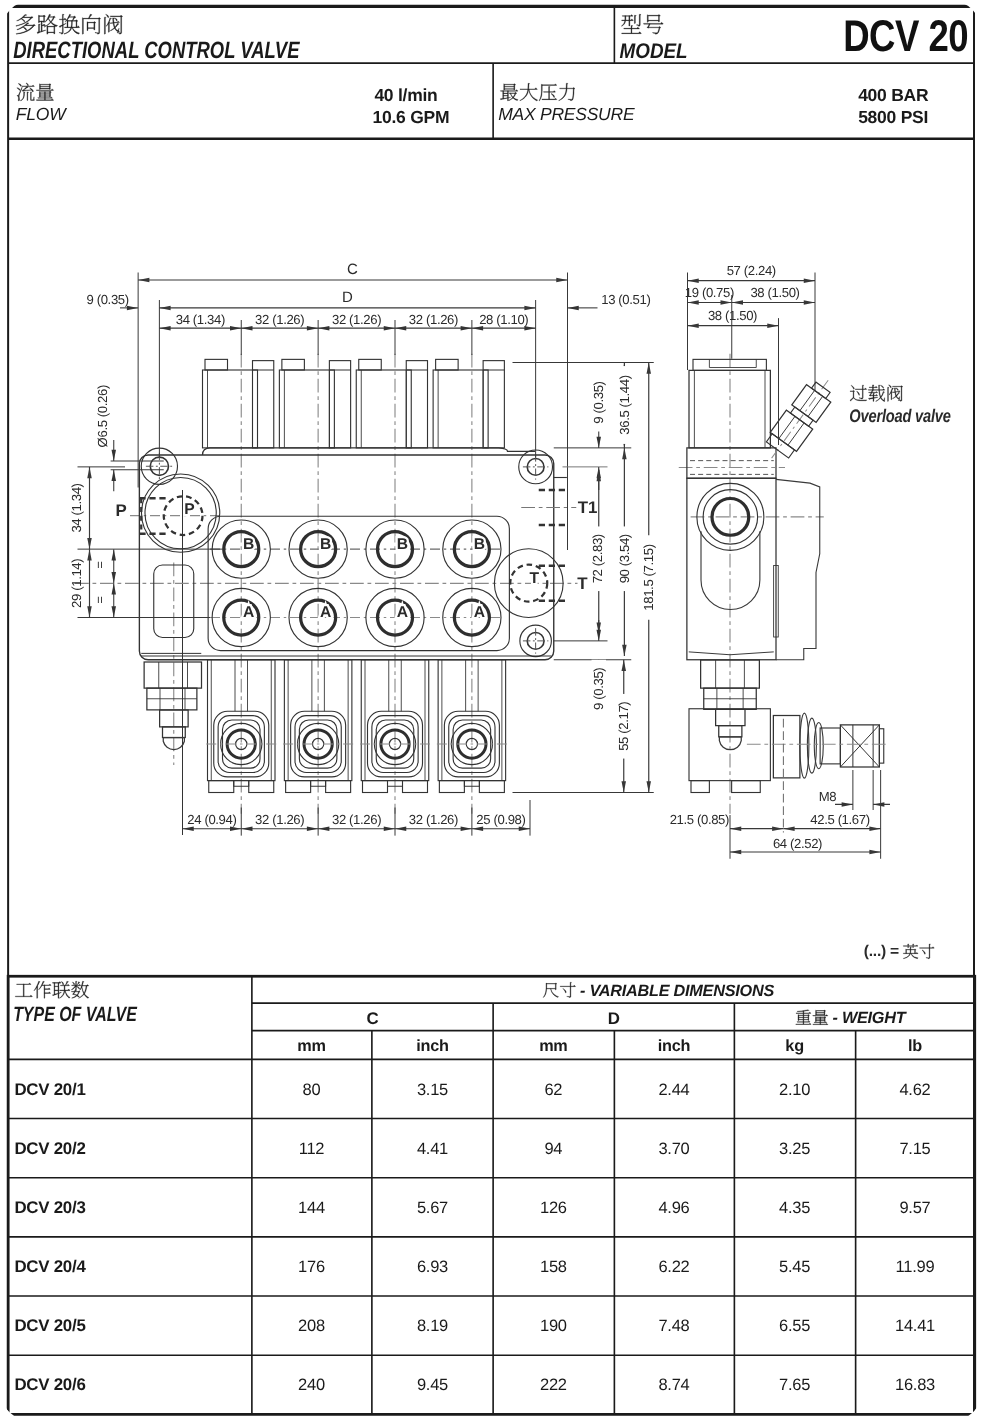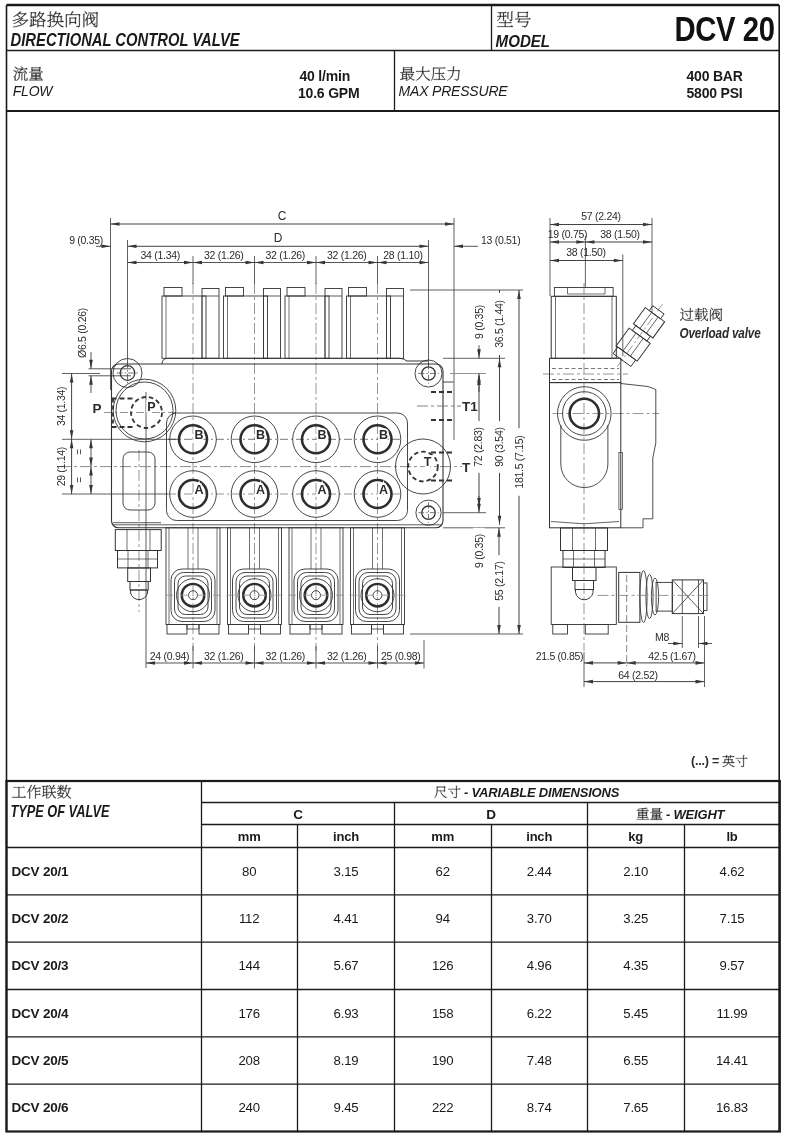--- a/index.html
+++ b/index.html
@@ -1,15 +1,15 @@
 <!DOCTYPE html>
 <html><head><meta charset="utf-8">
 <style>
 html,body{margin:0;padding:0;background:#fff;}
-.page{position:relative;width:786px;height:1138px;background:#fff;overflow:hidden;}
+.page{position:relative;width:786px;height:1138px;background:#fff;overflow:hidden;border-radius:27px;}
 svg{position:absolute;left:0;top:0;}
 </style></head>
 <body>
 <div class="page">
 <svg width="786" height="1138" viewBox="0 0 786 1138">
 
 <g>
         <line x1="6.5" y1="5" x2="779" y2="5" stroke="#1a1a1a" stroke-width="2.6"></line>
         <line x1="6.5" y1="5" x2="6.5" y2="1131.5" stroke="#1a1a1a" stroke-width="1.6"></line>
         <line x1="779.2" y1="5" x2="779.2" y2="1131.5" stroke="#1a1a1a" stroke-width="1.6"></line>

